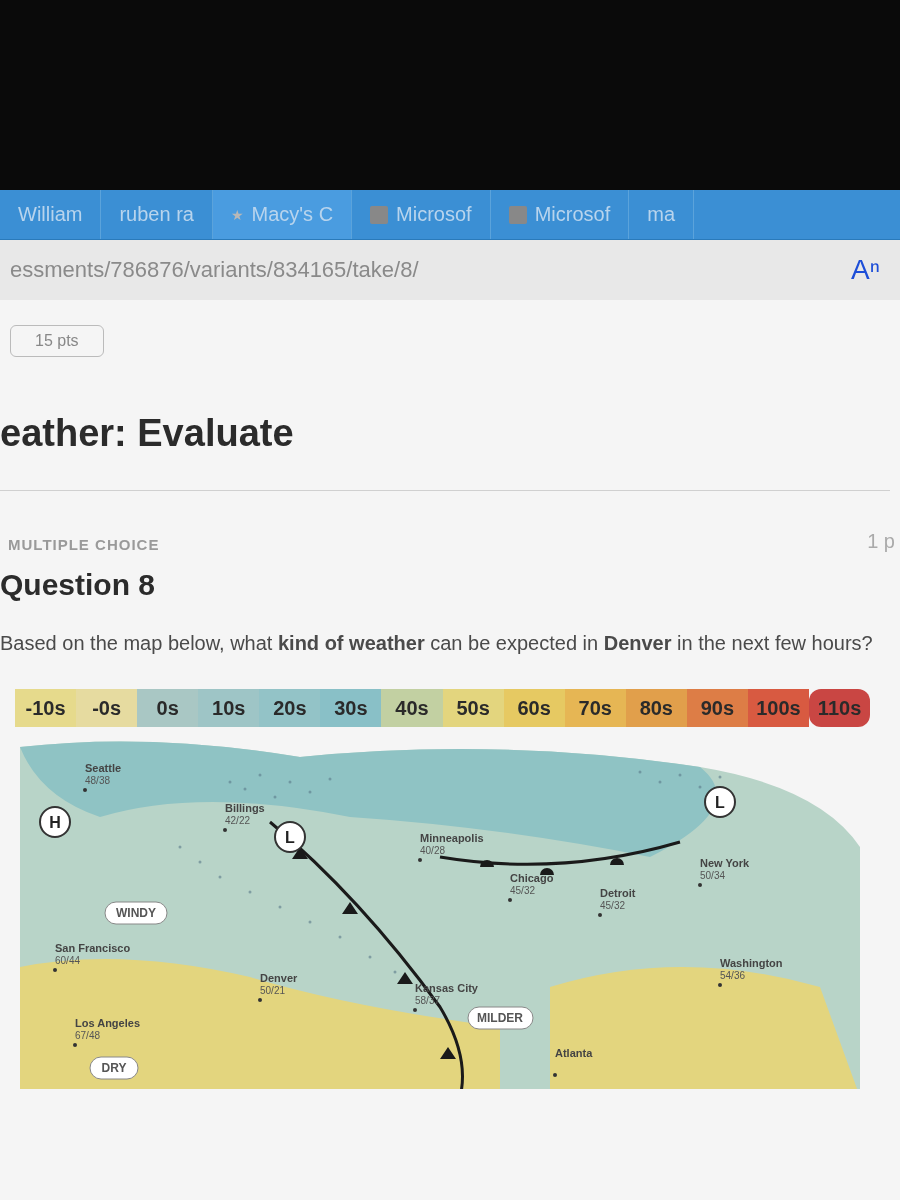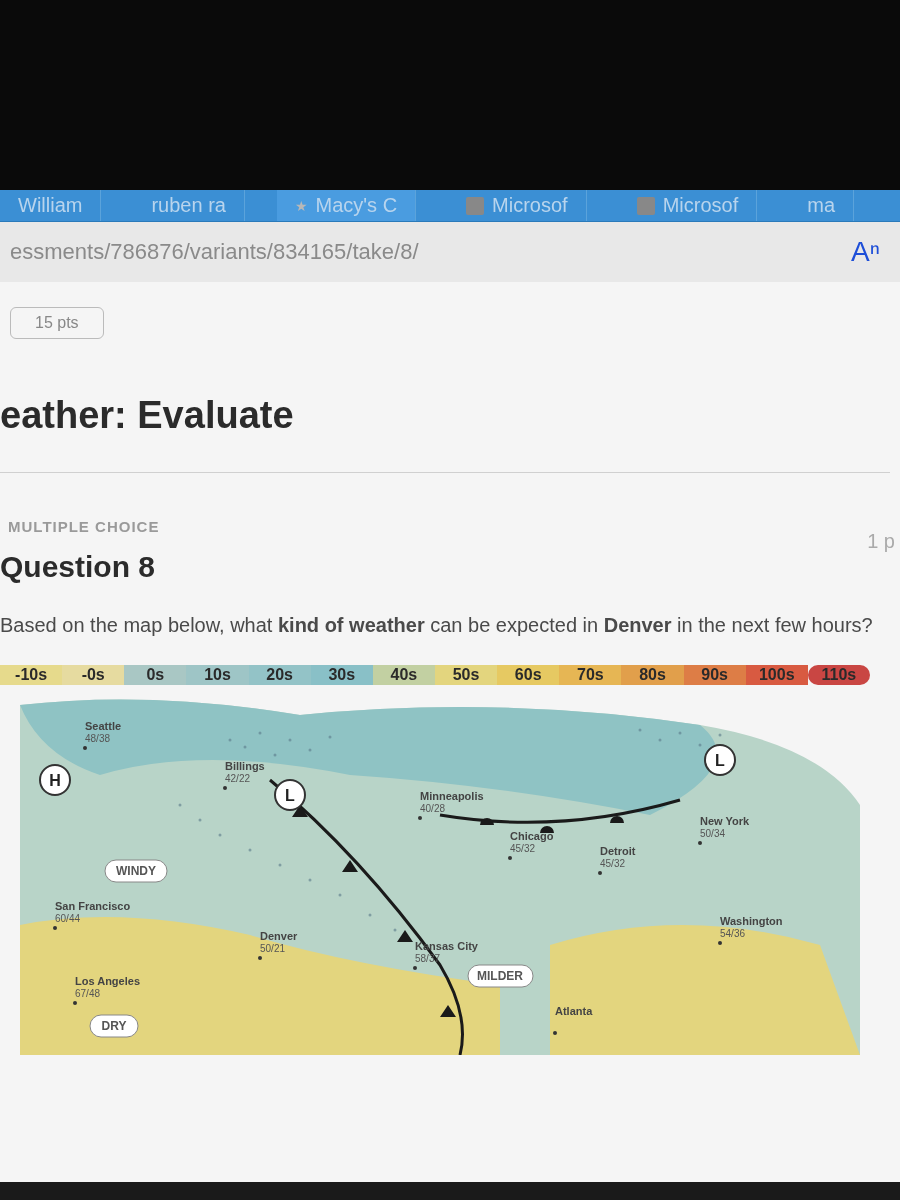--- a/index.html
+++ b/index.html
@@ -10,25 +10,24 @@
       height: 1200px;
       overflow: hidden;
       color: #333;
     }
     .dark-area {
       height: 190px;
       background: #0a0a0a;
     }
     .tab-bar {
       display: flex;
-      height: 32px;
+      height: 50px;
       background: #3b8fd4;
       align-items: center;
       border-bottom: 1px solid #2a7aba;
-      gap: 32px;
     }
     .tab {
       padding: 0 18px;
       height: 100%;
       display: flex;
       align-items: center;
       color: #b8d4ed;
       font-size: 20px;
       border-right: 1px solid #5ba3db;
       cursor: pointer;
@@ -107,34 +106,35 @@
     .question-num {
       font-size: 30px;
       font-weight: 700;
       color: #2b2b2b;
       margin-bottom: 25px;
     }
     .question-text {
       font-size: 20px;
       color: #4a4a4a;
       line-height: 1.6;
-      margin-bottom: 24px;
+      margin-bottom: 30px;
     }
     .question-text b { font-weight: 700; }
     .map-container {
       position: relative;
       width: 870px;
       height: 400px;
       overflow: hidden;
     }
     .legend {
       display: flex;
-      height: 20px;
-      font-size: 16px;
-      font-weight: 700;
+      height: 38px;
+      font-size: 20px;
+      font-weight: 700;
+      padding-left: 15px;
     }
     .legend-cell {
       flex: 1;
       display: flex;
       align-items: center;
       justify-content: center;
       color: #2a2a2a;
     }
     .map-svg {
       width: 100%;

